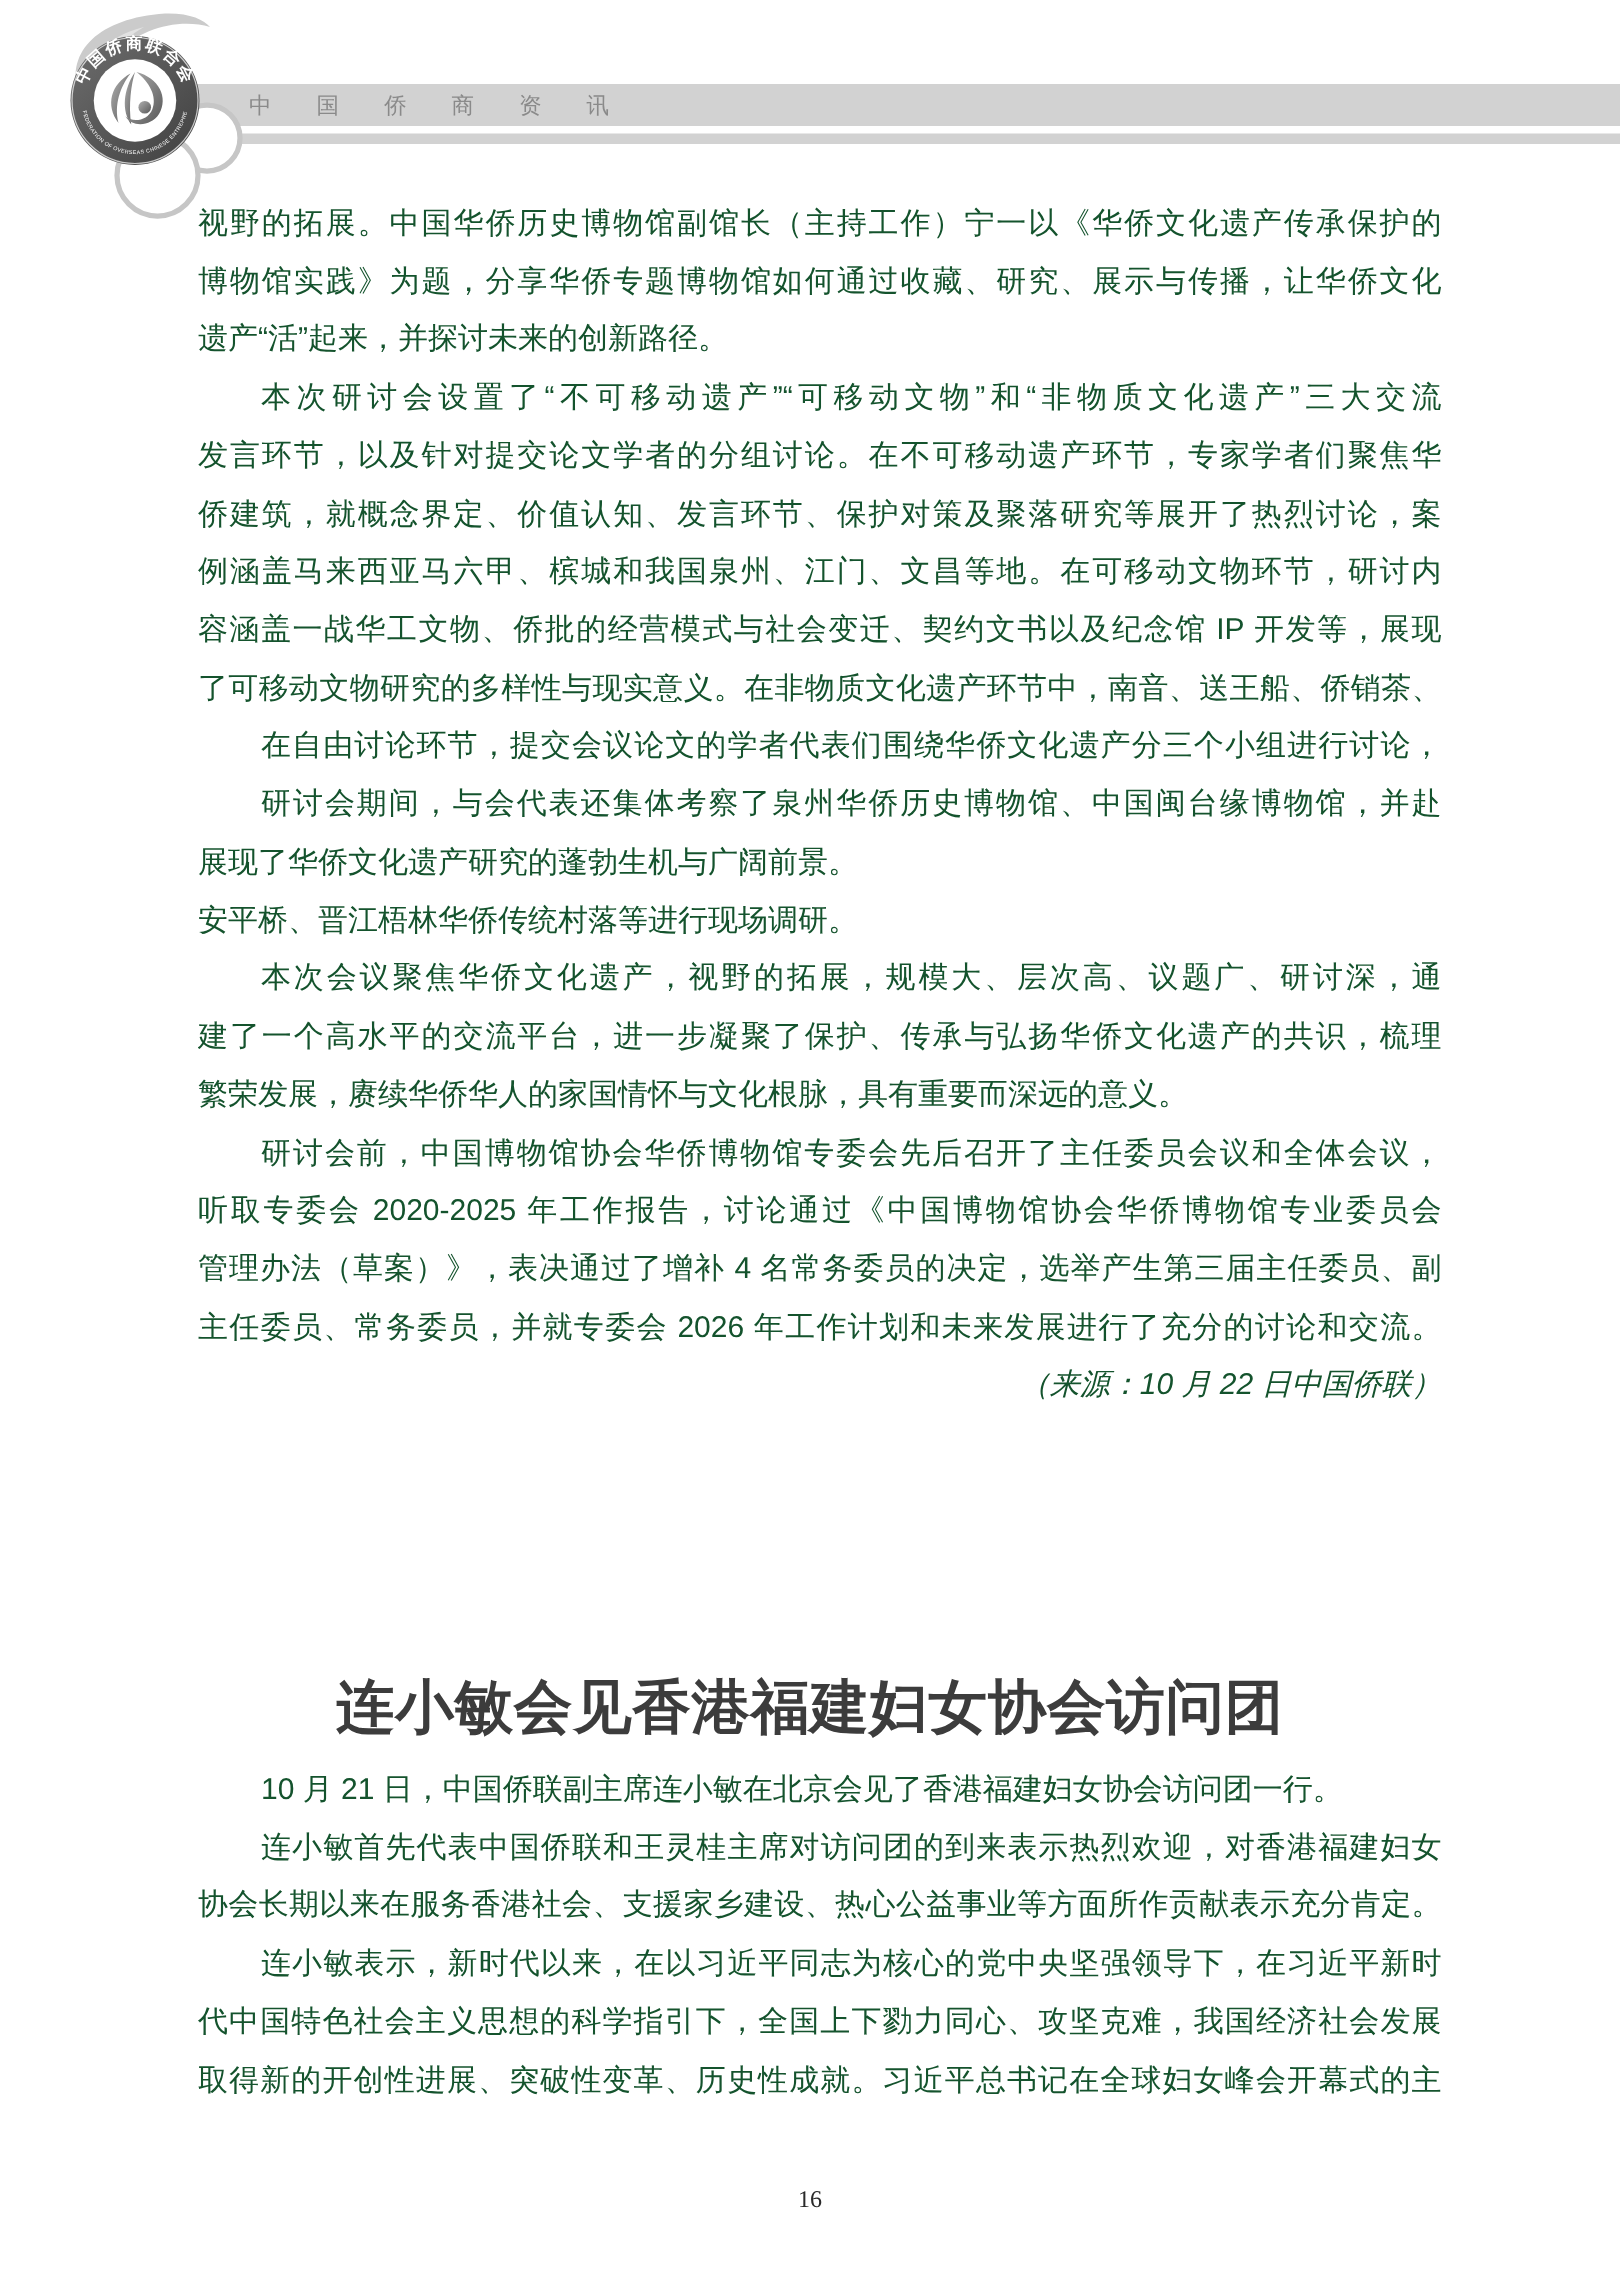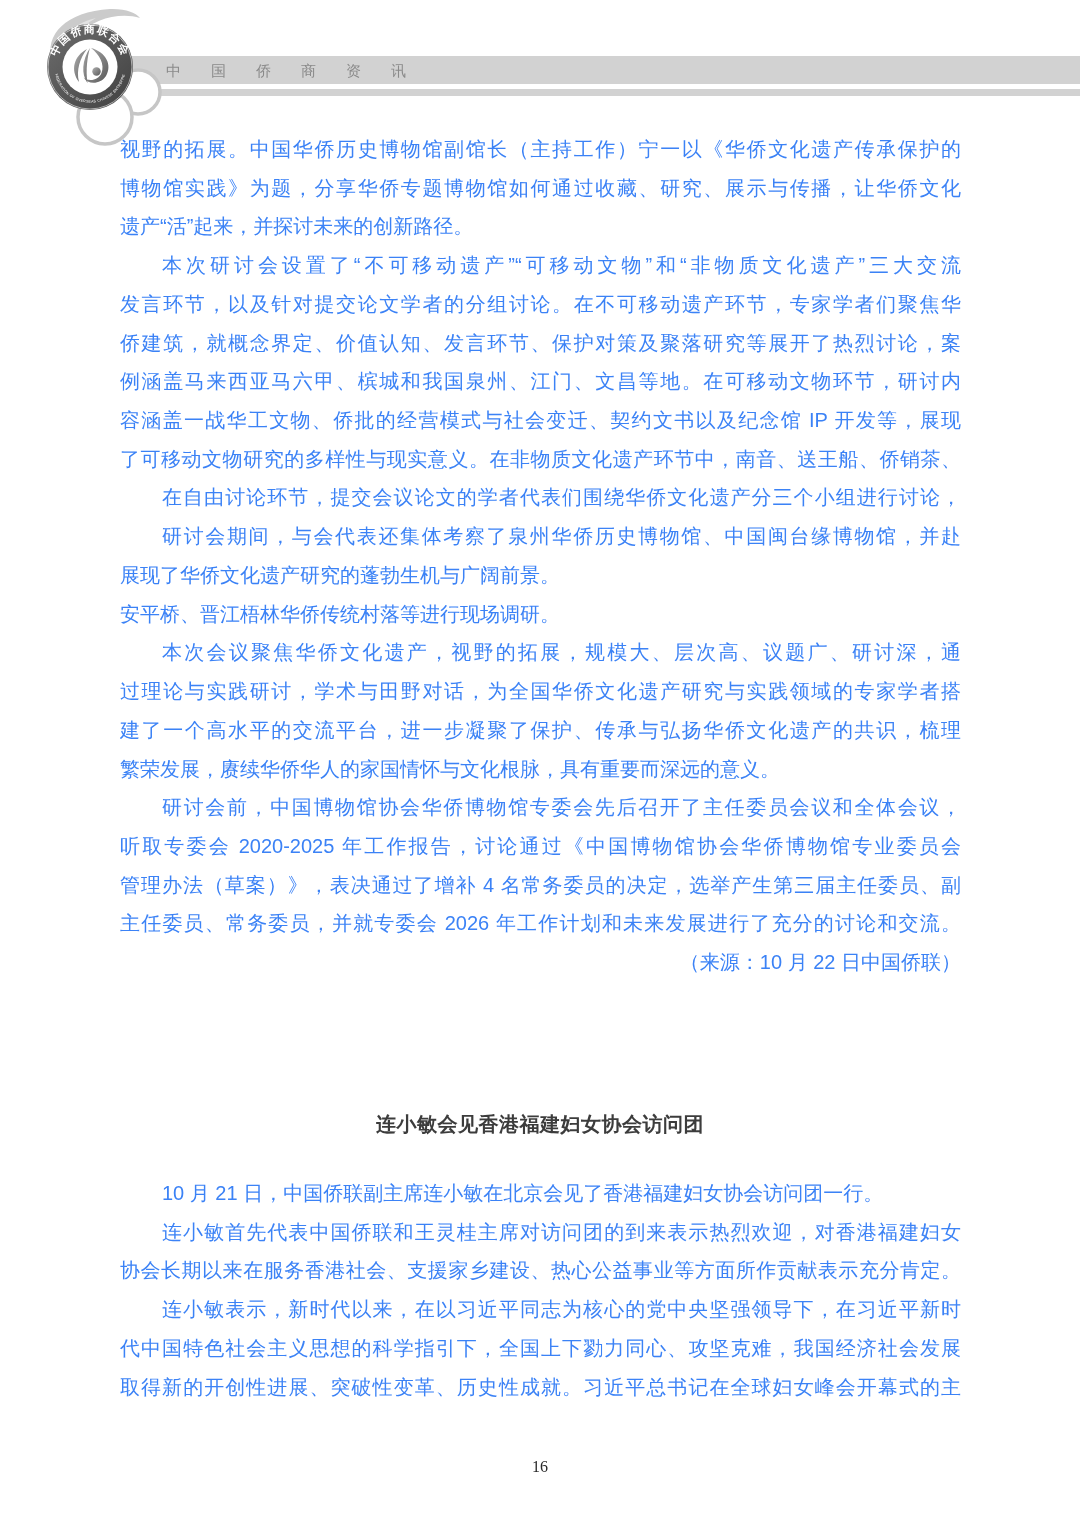--- a/index.html
+++ b/index.html
@@ -17,28 +17,28 @@
     position:absolute; left:166px; top:56px; height:28px; line-height:29px;
     font-size:15px; letter-spacing:30px; color:#8a8a8a; white-space:nowrap;
   }
   .logo { position:absolute; left:30px; top:4px; width:150px; height:145px; }
   
   .article { position:absolute; left:120px; width:841px; font-size:20px; }
   .article-1 { top:130px; }
   .article-2 { top:1174px; }
   .line {
     height:38.72px; line-height:38.72px; overflow:hidden;
-    text-align:justify; text-align-last:justify; color:#3b82f6;
+    text-align:justify; text-align-last:justify; color:#14532d;margin-left:12px;
   }
   .line.left  { text-align-last:left; }
-  .line.right { text-align:right; text-align-last:right; }
+  .line.right { text-align:right; text-align-last:right;font-style:italic; }
   .line.indent { padding-left:42px; }
   .article2-title {
     position:absolute; left:0; top:1111px; width:1080px; margin:0;
-    text-align:center; font-size:20px; font-weight:bold; color:#3c3c3c;
+    text-align:center; font-size:39px; font-weight:bold; color:#3c3c3c;
     letter-spacing:0.5px;
   }
   .page-number {
     position:absolute; left:0; top:1458px; width:1080px; text-align:center;
     font-family:"Liberation Serif","DejaVu Serif",serif;
     font-size:16px; color:#2a2a2a;
   }
 </style>
 </head>
 <body>
@@ -96,21 +96,20 @@
       <div class="line">发言环节，以及针对提交论文学者的分组讨论。在不可移动遗产环节，专家学者们聚焦华</div>
       <div class="line">侨建筑，就概念界定、价值认知、发言环节、保护对策及聚落研究等展开了热烈讨论，案</div>
       <div class="line">例涵盖马来西亚马六甲、槟城和我国泉州、江门、文昌等地。在可移动文物环节，研讨内</div>
       <div class="line">容涵盖一战华工文物、侨批的经营模式与社会变迁、契约文书以及纪念馆 IP 开发等，展现</div>
       <div class="line">了可移动文物研究的多样性与现实意义。在非物质文化遗产环节中，南音、送王船、侨销茶、</div>
       <div class="line indent">在自由讨论环节，提交会议论文的学者代表们围绕华侨文化遗产分三个小组进行讨论，</div>
       <div class="line indent">研讨会期间，与会代表还集体考察了泉州华侨历史博物馆、中国闽台缘博物馆，并赴</div>
       <div class="line left">展现了华侨文化遗产研究的蓬勃生机与广阔前景。</div>
       <div class="line left">安平桥、晋江梧林华侨传统村落等进行现场调研。</div>
       <div class="line indent">本次会议聚焦华侨文化遗产，视野的拓展，规模大、层次高、议题广、研讨深，通</div>
-      <div class="line">过理论与实践研讨，学术与田野对话，为全国华侨文化遗产研究与实践领域的专家学者搭</div>
       <div class="line">建了一个高水平的交流平台，进一步凝聚了保护、传承与弘扬华侨文化遗产的共识，梳理</div>
       <div class="line left">繁荣发展，赓续华侨华人的家国情怀与文化根脉，具有重要而深远的意义。</div>
       <div class="line indent">研讨会前，中国博物馆协会华侨博物馆专委会先后召开了主任委员会议和全体会议，</div>
       <div class="line">听取专委会 2020-2025 年工作报告，讨论通过《中国博物馆协会华侨博物馆专业委员会</div>
       <div class="line">管理办法（草案）》，表决通过了增补 4 名常务委员的决定，选举产生第三届主任委员、副</div>
       <div class="line">主任委员、常务委员，并就专委会 2026 年工作计划和未来发展进行了充分的讨论和交流。</div>
       <div class="line right">（来源：10 月 22 日中国侨联）</div>
     </div>
 
   <h2 class="article2-title">连小敏会见香港福建妇女协会访问团</h2>

